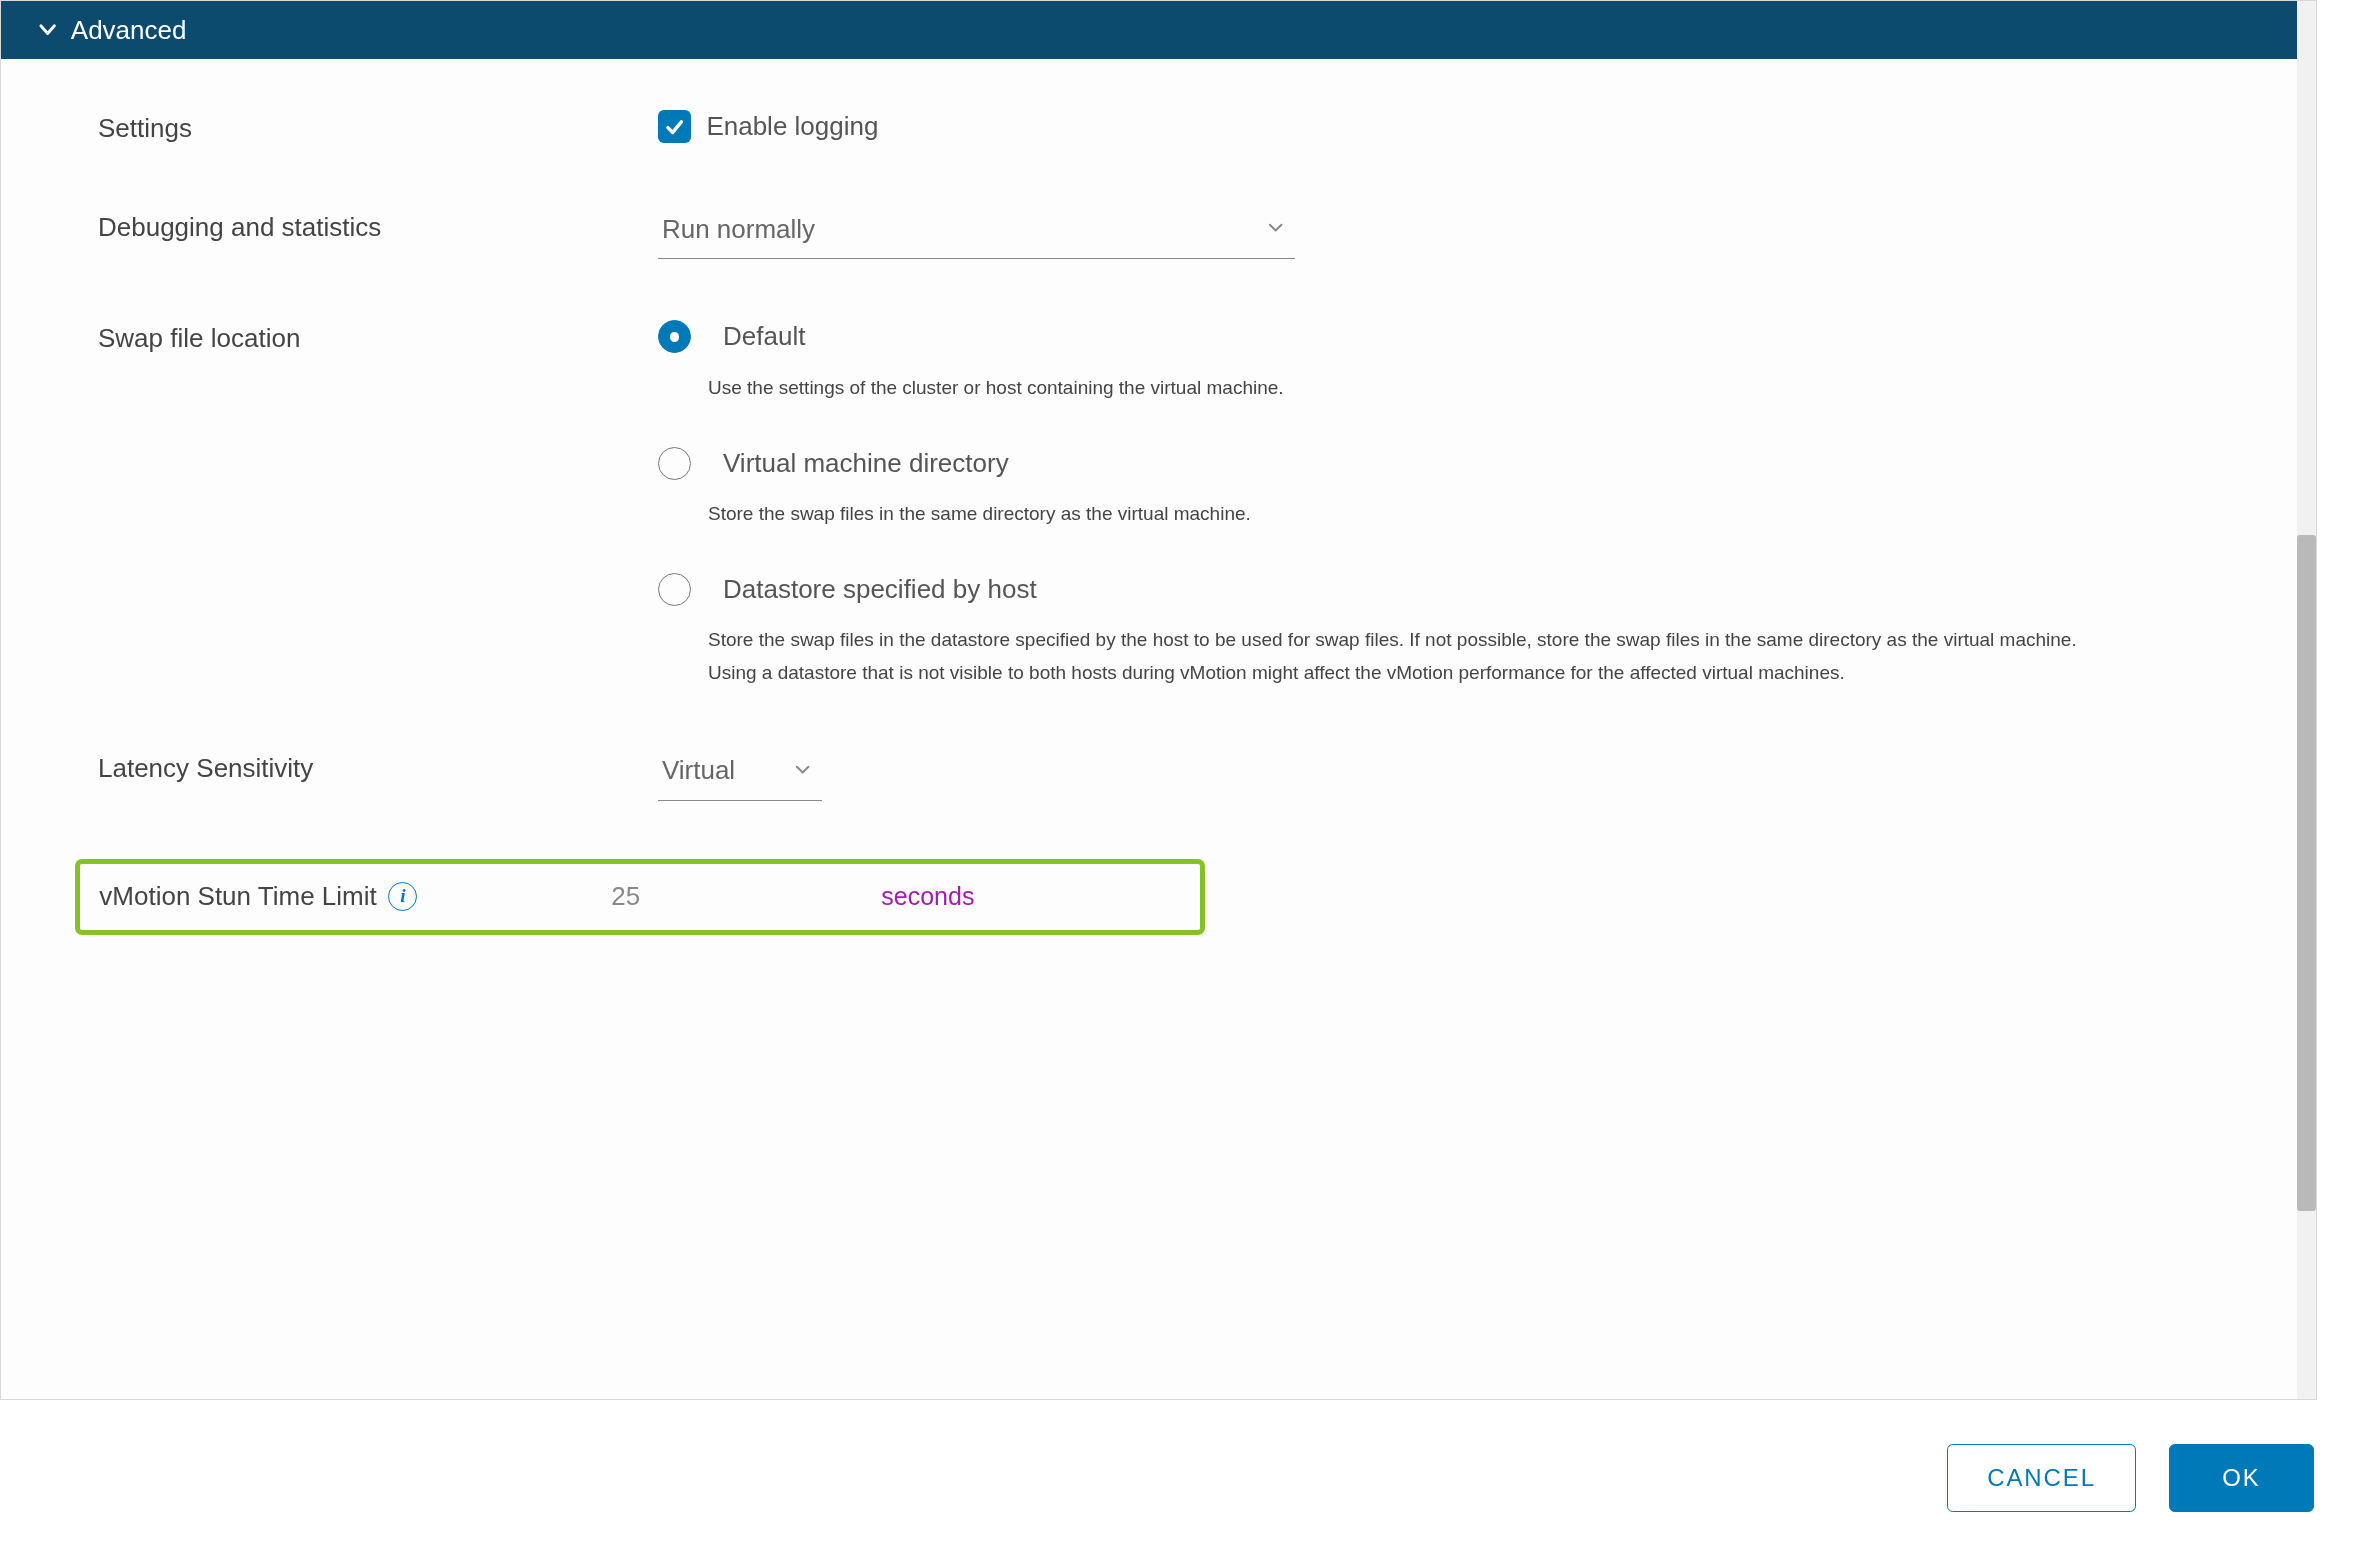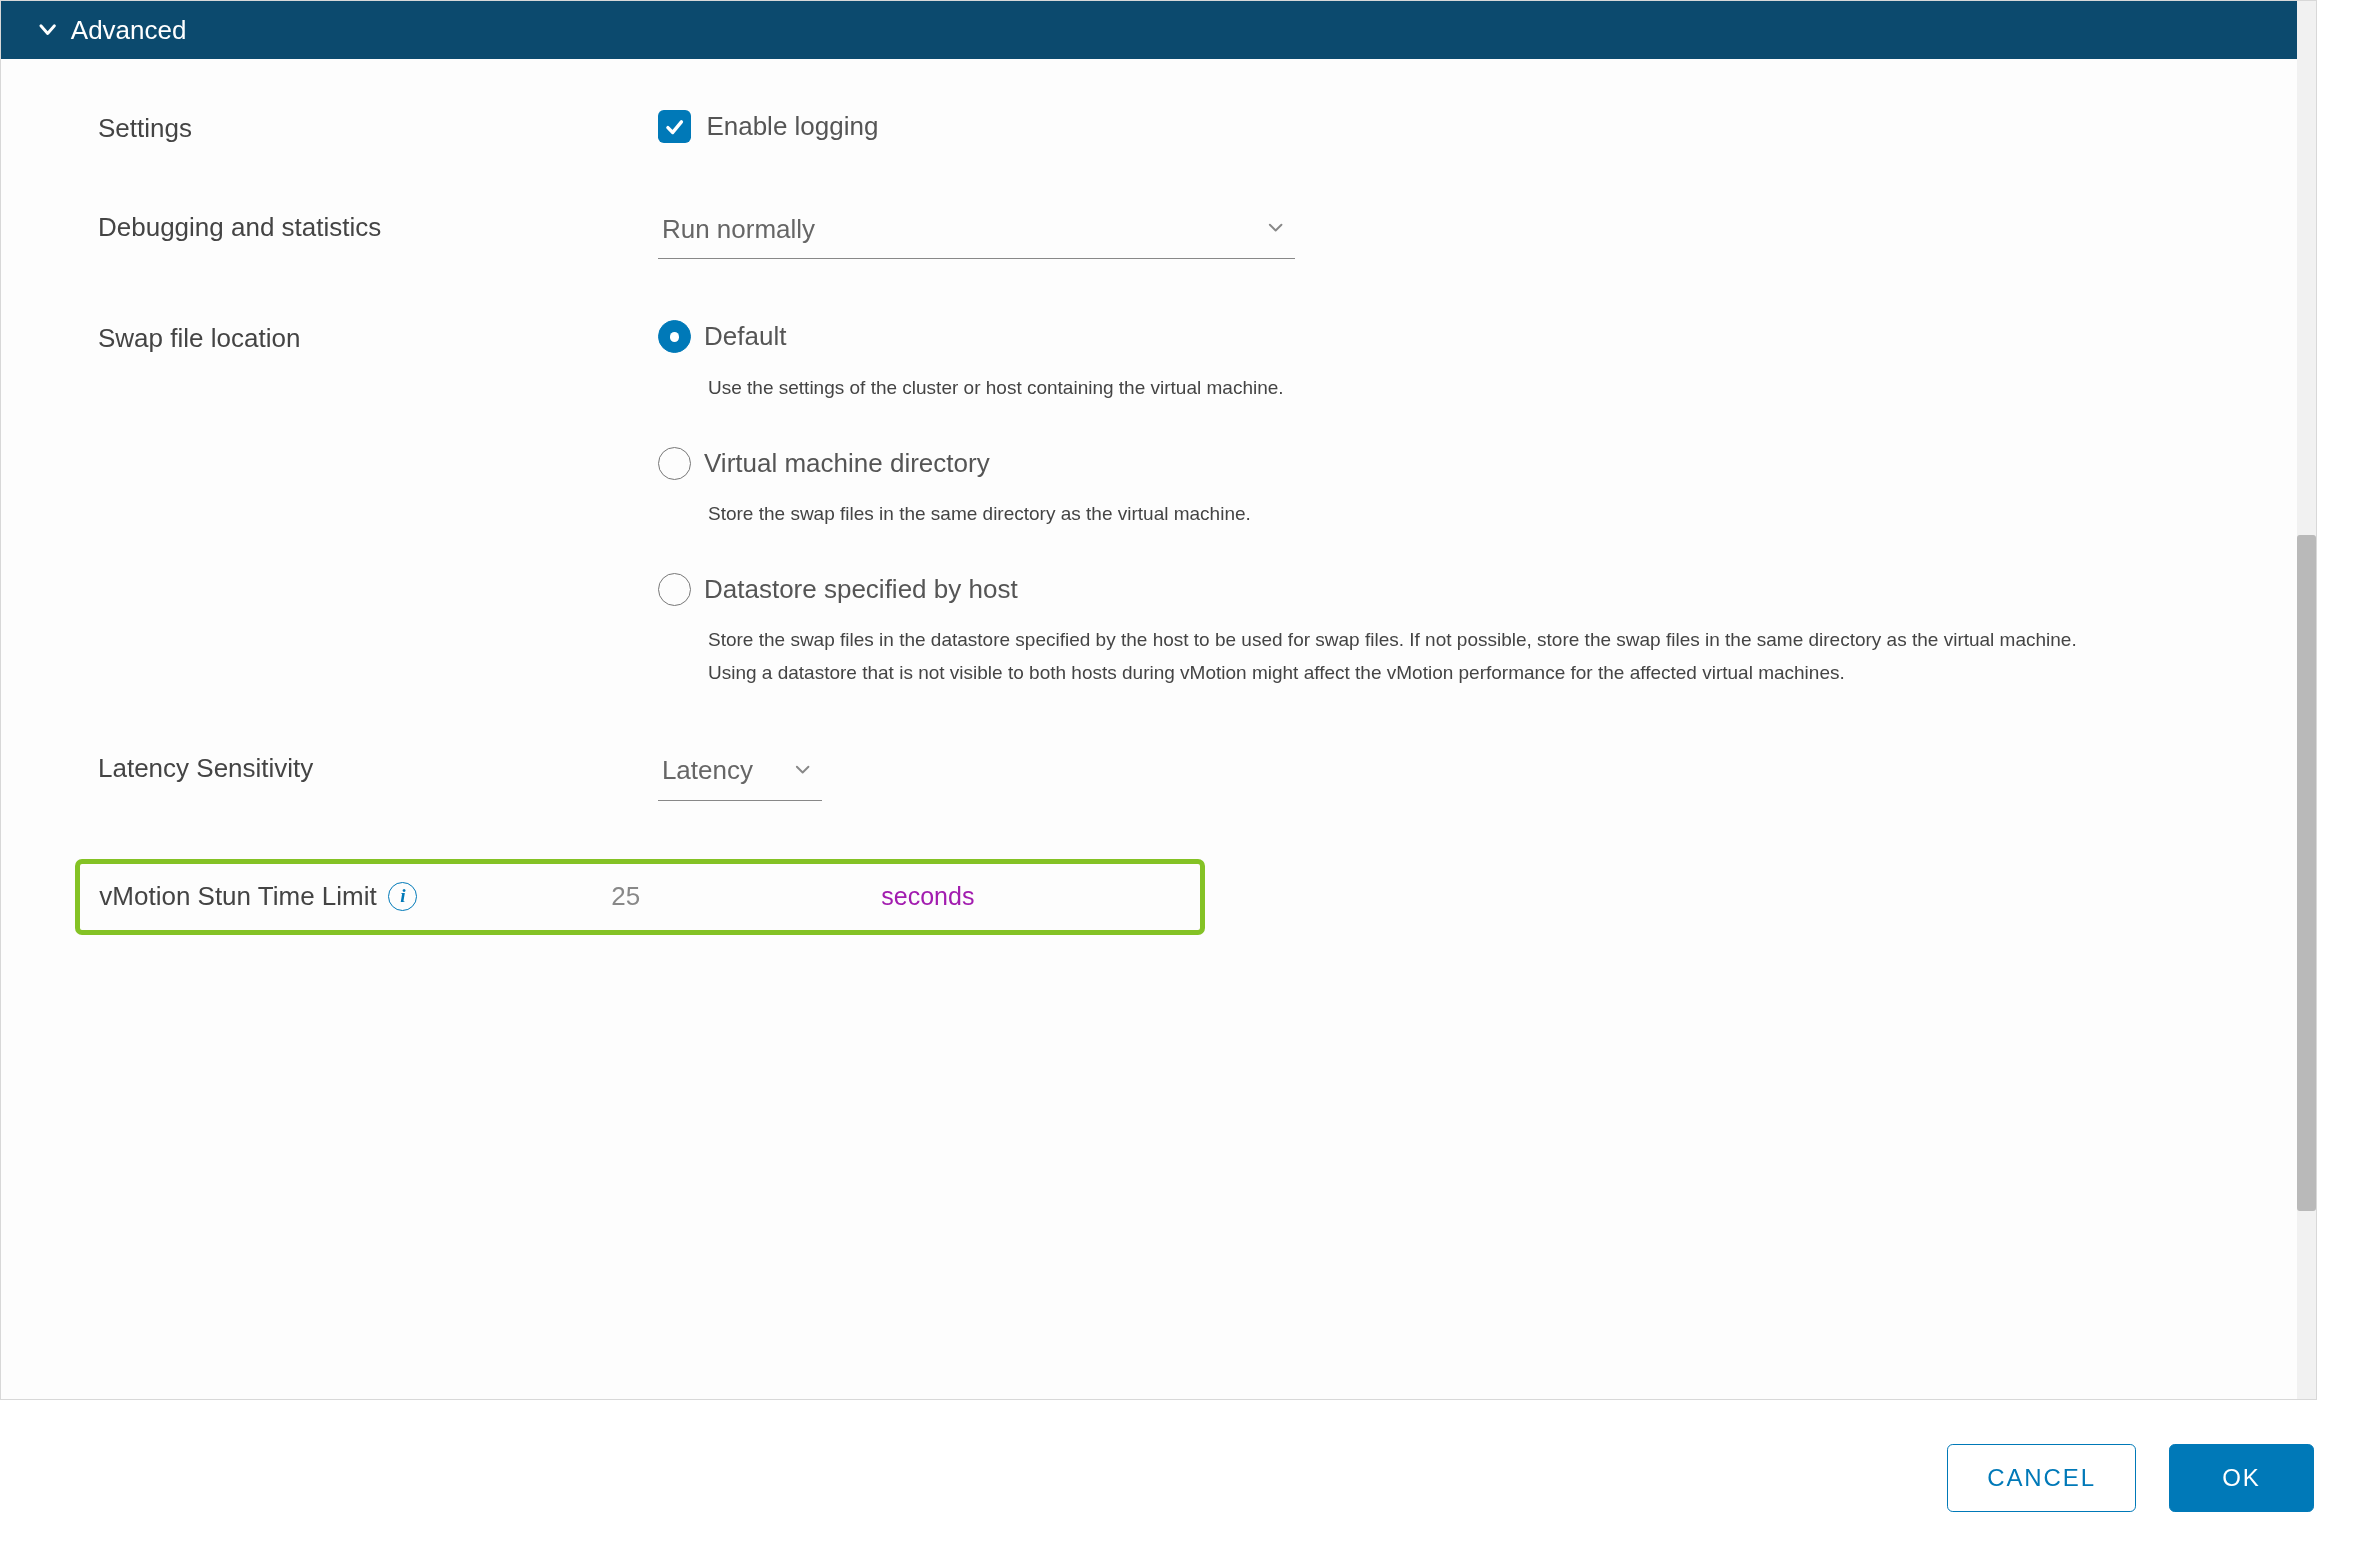--- a/index.html
+++ b/index.html
@@ -94,21 +94,21 @@
     color: #666;
     cursor: pointer;
   }
   .select.small { width: 164px; }
   .select .caret {
     color: #888;
   }
   
   .radio-group { display: flex; flex-direction: column; gap: 39px; }
   .radio-option { display: flex; flex-direction: column; gap: 15.4px; }
-  .radio-line { display: flex; align-items: center; gap: 13px; }
+  .radio-line { display: flex; align-items: center; gap: 32px; }
   .radio {
     width: 33px;
     height: 33px;
     border: 1.9px solid #777;
     border-radius: 50%;
     display: flex;
     align-items: center;
     justify-content: center;
     flex-shrink: 0;
   }
@@ -302,21 +302,21 @@
             </div>
 
           </div>
         </div>
       </div>
 
       <div class="form-row">
         <div class="label-col">Latency Sensitivity</div>
         <div class="control-col">
           <div class="select small">
-            <span>Latency</span>
+            <span>Virtual</span>
             <span class="caret">
               <svg width="19.3" height="19.3" viewBox="0 0 20 20">
                   <polyline points="4,7 10,13 16,7" fill="none" stroke="#888" stroke-width="2" stroke-linecap="round" stroke-linejoin="round"></polyline>
                 </svg>
             </span>
           </div>
         </div>
       </div>
 
       <div class="highlight-row">

